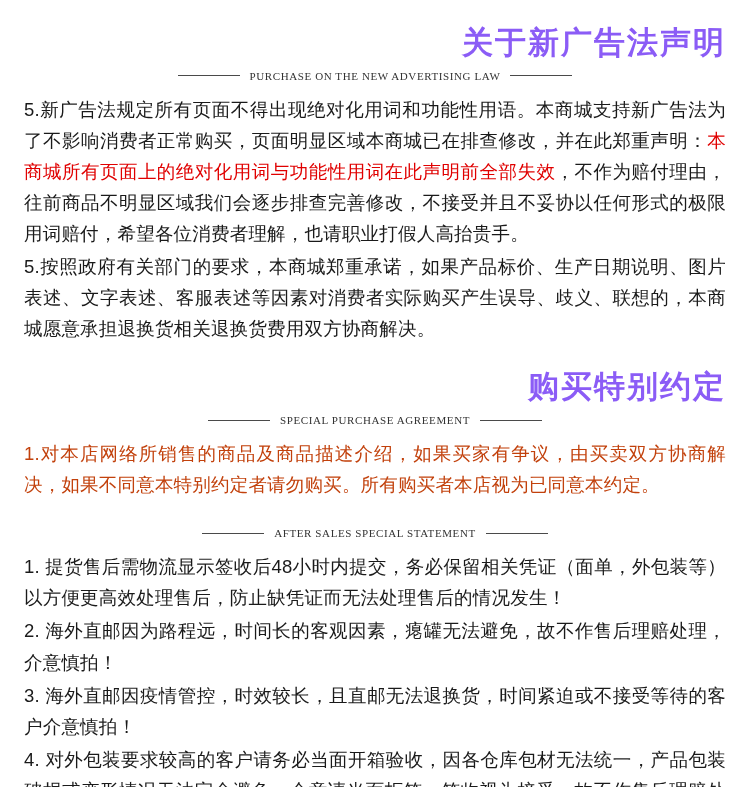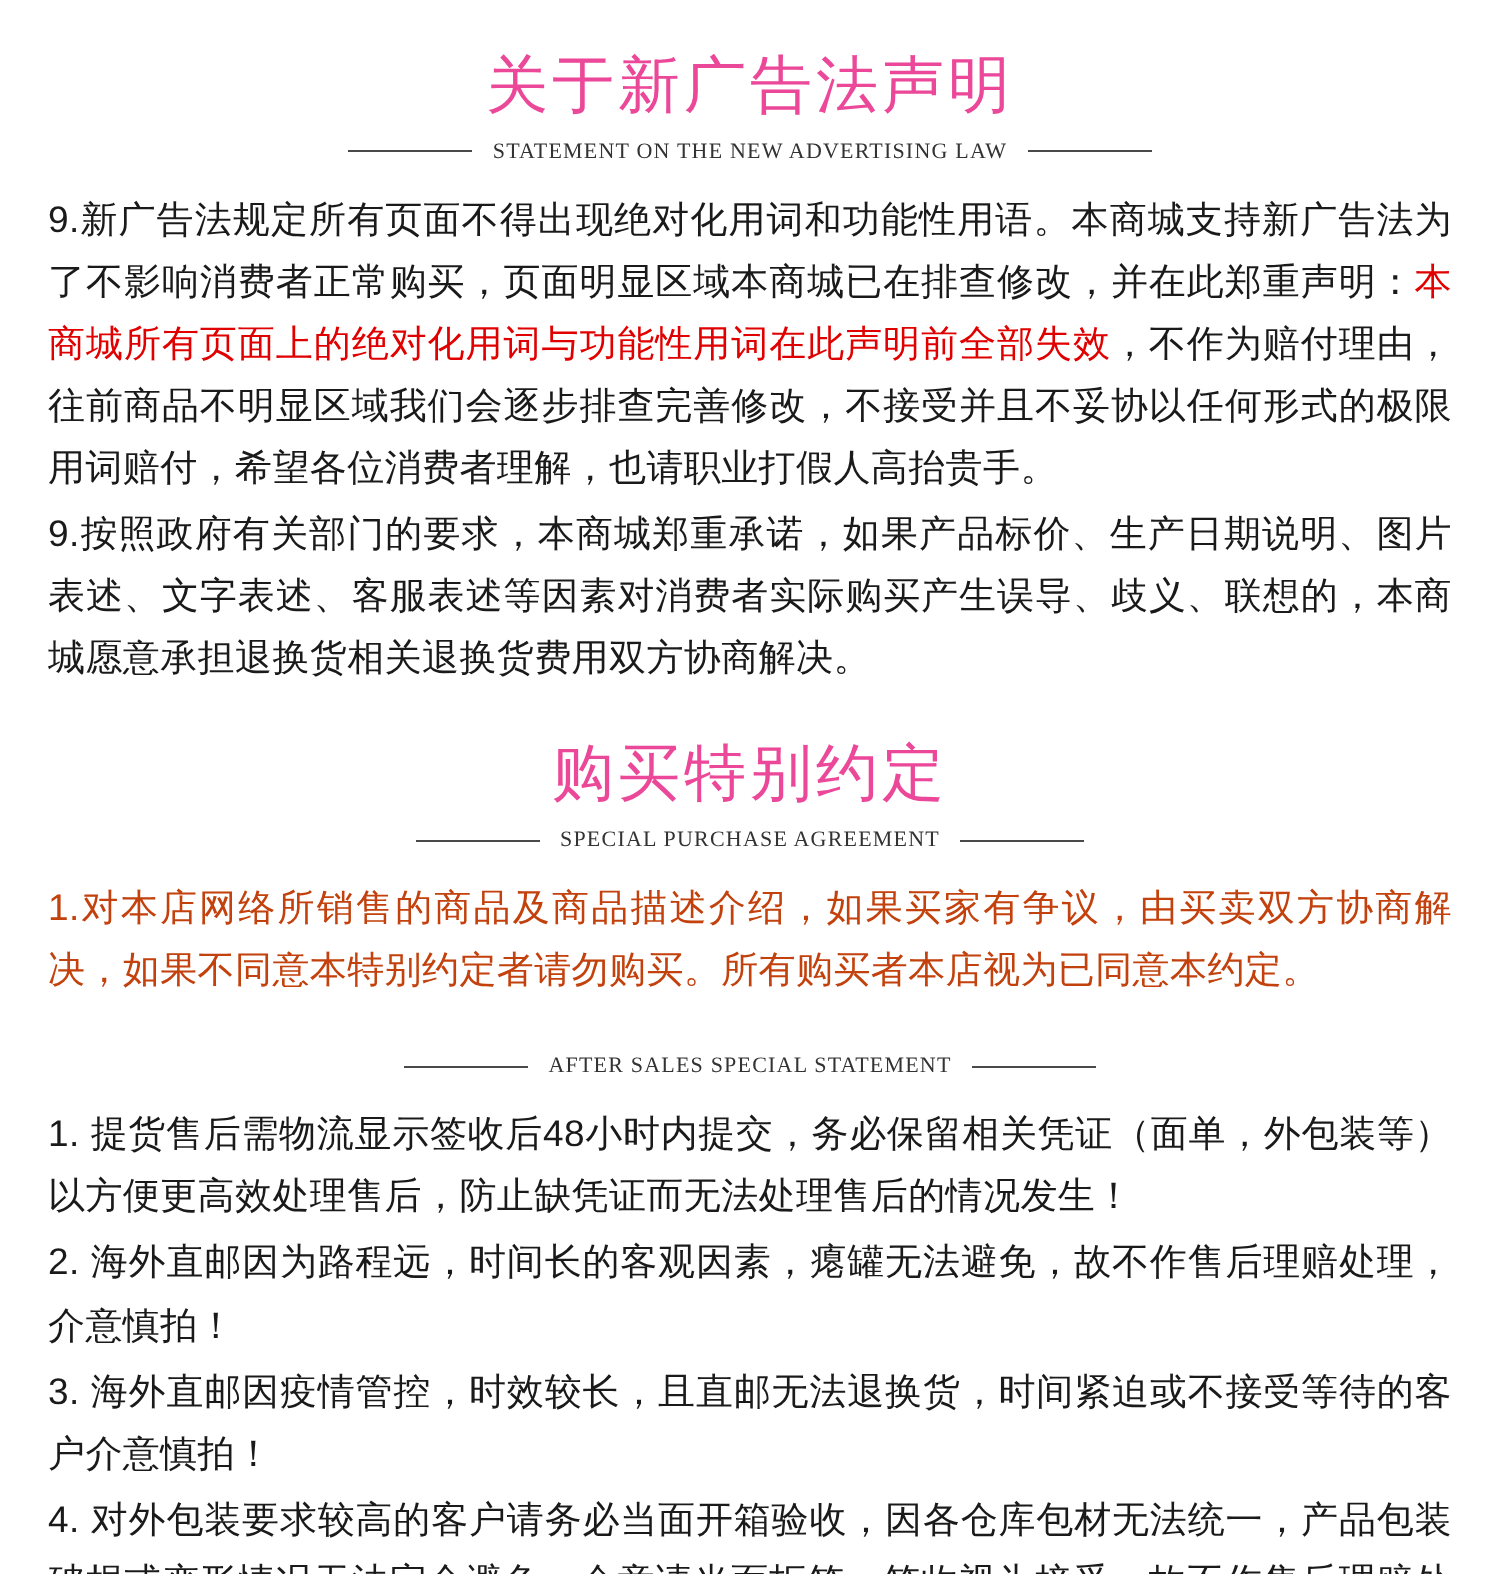--- a/index.html
+++ b/index.html
@@ -19,25 +19,26 @@
     padding: 18px 24px 24px 24px;
   }
 
   
   .section-head {
     text-align: center;
     margin: 0 auto;
   }
   .section-head .cn-title {
     font-size: 31px;
-    font-weight: normal;
-    color: #ec4899;
+    font-weight: bold;
+    color: #8b5cf6;
     letter-spacing: 2px;
     line-height: 1.25;
     margin: 0;
+    text-align: right;
   }
   .section-head .en-row {
     display: flex;
     align-items: center;
     justify-content: center;
     margin-top: 7px;
     margin-bottom: 2px;
   }
   .section-head .en-row .rule {
     height: 1px;
@@ -81,29 +82,29 @@
 </head>
 <body>
 
 <div class="page">
 
   <div class="section">
     <div class="section-head first-head">
       <div class="cn-title">关于新广告法声明</div>
       <div class="en-row">
         <span class="rule"></span>
-        <span class="en-title">STATEMENT ON THE NEW ADVERTISING LAW</span>
+        <span class="en-title">PURCHASE ON THE NEW ADVERTISING LAW</span>
         <span class="rule"></span>
       </div>
     </div>
     <div class="body-block">
       <p class="para">
-        <span>9.新广告法规定所有页面不得出现绝对化用词和功能性用语。本商城支持新广告法为了不影响消费者正常购买，页面明显区域本商城已在排查修改，并在此郑重声明：</span><span class="inline-red">本商城所有页面上的绝对化用词与功能性用词在此声明前全部失效</span><span>，不作为赔付理由，往前商品不明显区域我们会逐步排查完善修改，不接受并且不妥协以任何形式的极限用词赔付，希望各位消费者理解，也请职业打假人高抬贵手。</span>
+        <span>5.新广告法规定所有页面不得出现绝对化用词和功能性用语。本商城支持新广告法为了不影响消费者正常购买，页面明显区域本商城已在排查修改，并在此郑重声明：</span><span class="inline-red">本商城所有页面上的绝对化用词与功能性用词在此声明前全部失效</span><span>，不作为赔付理由，往前商品不明显区域我们会逐步排查完善修改，不接受并且不妥协以任何形式的极限用词赔付，希望各位消费者理解，也请职业打假人高抬贵手。</span>
       </p>
-      <p class="para">9.按照政府有关部门的要求，本商城郑重承诺，如果产品标价、生产日期说明、图片表述、文字表述、客服表述等因素对消费者实际购买产生误导、歧义、联想的，本商城愿意承担退换货相关退换货费用双方协商解决。</p>
+      <p class="para">5.按照政府有关部门的要求，本商城郑重承诺，如果产品标价、生产日期说明、图片表述、文字表述、客服表述等因素对消费者实际购买产生误导、歧义、联想的，本商城愿意承担退换货相关退换货费用双方协商解决。</p>
     </div>
   </div>
 
   <div class="gap-1"></div>
 
   <div class="section">
     <div class="section-head">
       <div class="cn-title">购买特别约定</div>
       <div class="en-row">
         <span class="rule"></span>

